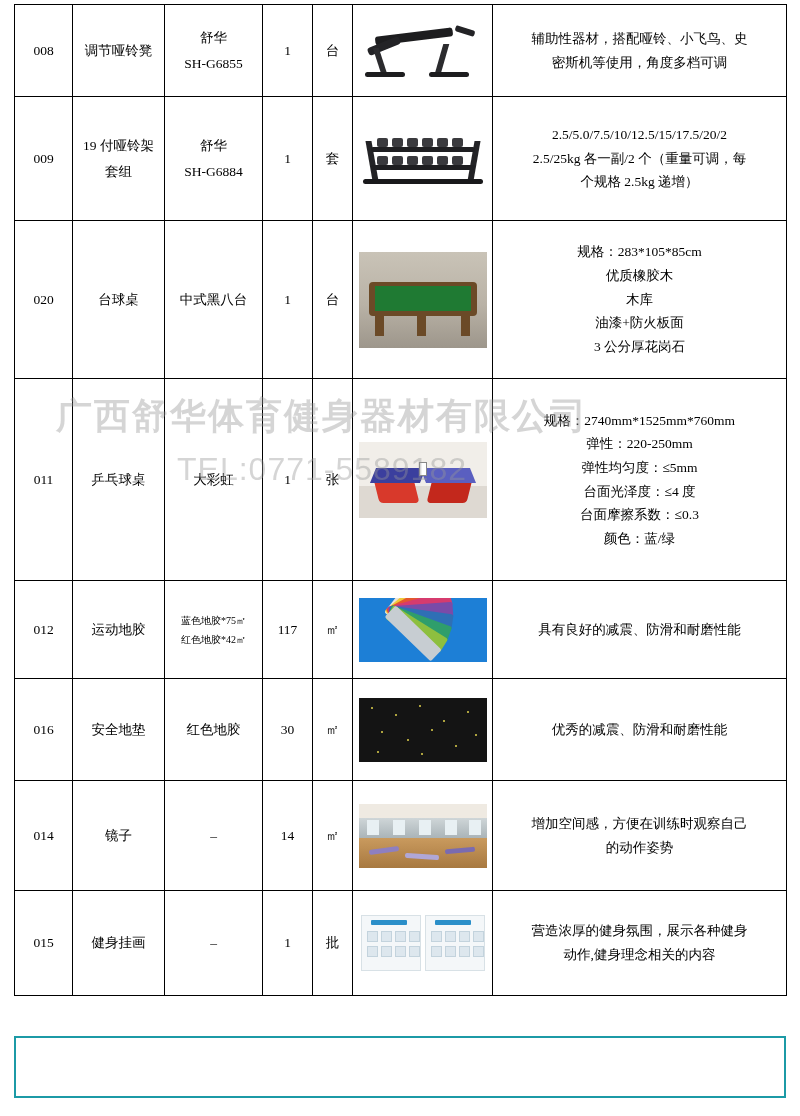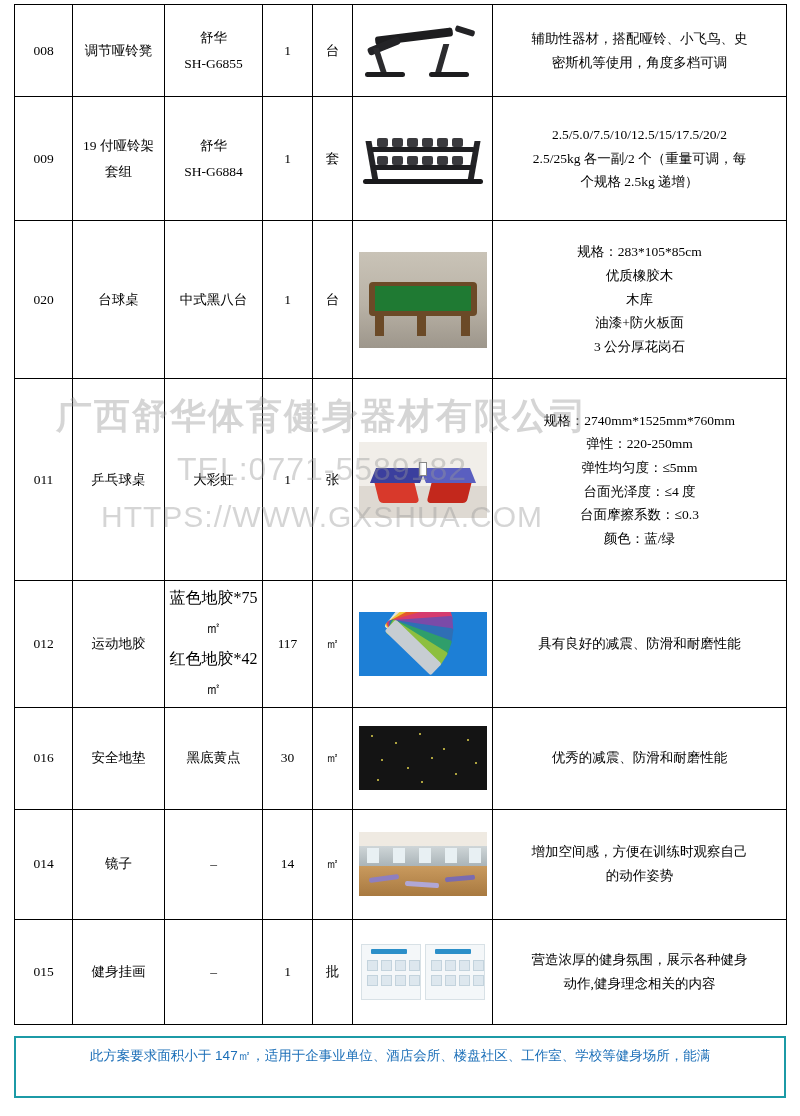--- a/index.html
+++ b/index.html
@@ -374,21 +374,21 @@
           <span class="descline">台面光泽度：≤4 度</span>
           <span class="descline">台面摩擦系数：≤0.3</span>
           <span class="descline">颜色：蓝/绿</span>
         </td>
       </tr>
 
       <tr style="height:98px">
         <td class="c-no">012</td>
         <td class="c-name">运动地胶</td>
         <td class="c-brand">
-          <div class="twoline" style="font-size:16px">
+          <div class="twoline" style="font-size:10px">
             <div>蓝色地胶*75㎡</div>
             <div>红色地胶*42㎡</div>
           </div>
         </td>
         <td class="c-qty">117</td>
         <td class="c-unit">㎡</td>
         <td class="c-img">
           <div class="imgbox">
             <div class="ph pic-floor">
               <div class="sw" style="background:#e9e4dc;transform:rotate(-52deg)"></div>
@@ -404,21 +404,21 @@
           </div>
         </td>
         <td class="c-desc">
           <span class="descline">具有良好的减震、防滑和耐磨性能</span>
         </td>
       </tr>
 
       <tr style="height:102px">
         <td class="c-no">016</td>
         <td class="c-name">安全地垫</td>
-        <td class="c-brand">黑底黄点</td>
+        <td class="c-brand">红色地胶</td>
         <td class="c-qty">30</td>
         <td class="c-unit">㎡</td>
         <td class="c-img">
           <div class="imgbox">
             <div class="ph pic-mat">
               <div class="spk" style="left:12px;top:9px"></div>
               <div class="spk" style="left:36px;top:16px"></div>
               <div class="spk" style="left:60px;top:7px"></div>
               <div class="spk" style="left:84px;top:22px"></div>
               <div class="spk" style="left:108px;top:13px"></div>
@@ -502,20 +502,18 @@
           <span class="descline">营造浓厚的健身氛围，展示各种健身</span>
           <span class="descline">动作,健身理念相关的内容</span>
         </td>
       </tr>
     </tbody>
   </table>
 
   <div class="wm">
     <div class="l1">广西舒华体育健身器材有限公司</div>
     <div class="l2">TEL:0771-5589182</div>
-    <div class="l3">HTTPS://WWW.GXSHUA.COM</div>
   </div>
 
   <div class="note">
-    <span>此方案要求面积小于 147㎡，适用于企事业单位、酒店会所、楼盘社区、工作室、学校等健身场所，能满</span>
   </div>
 
 </div>
 
 </body></html>

